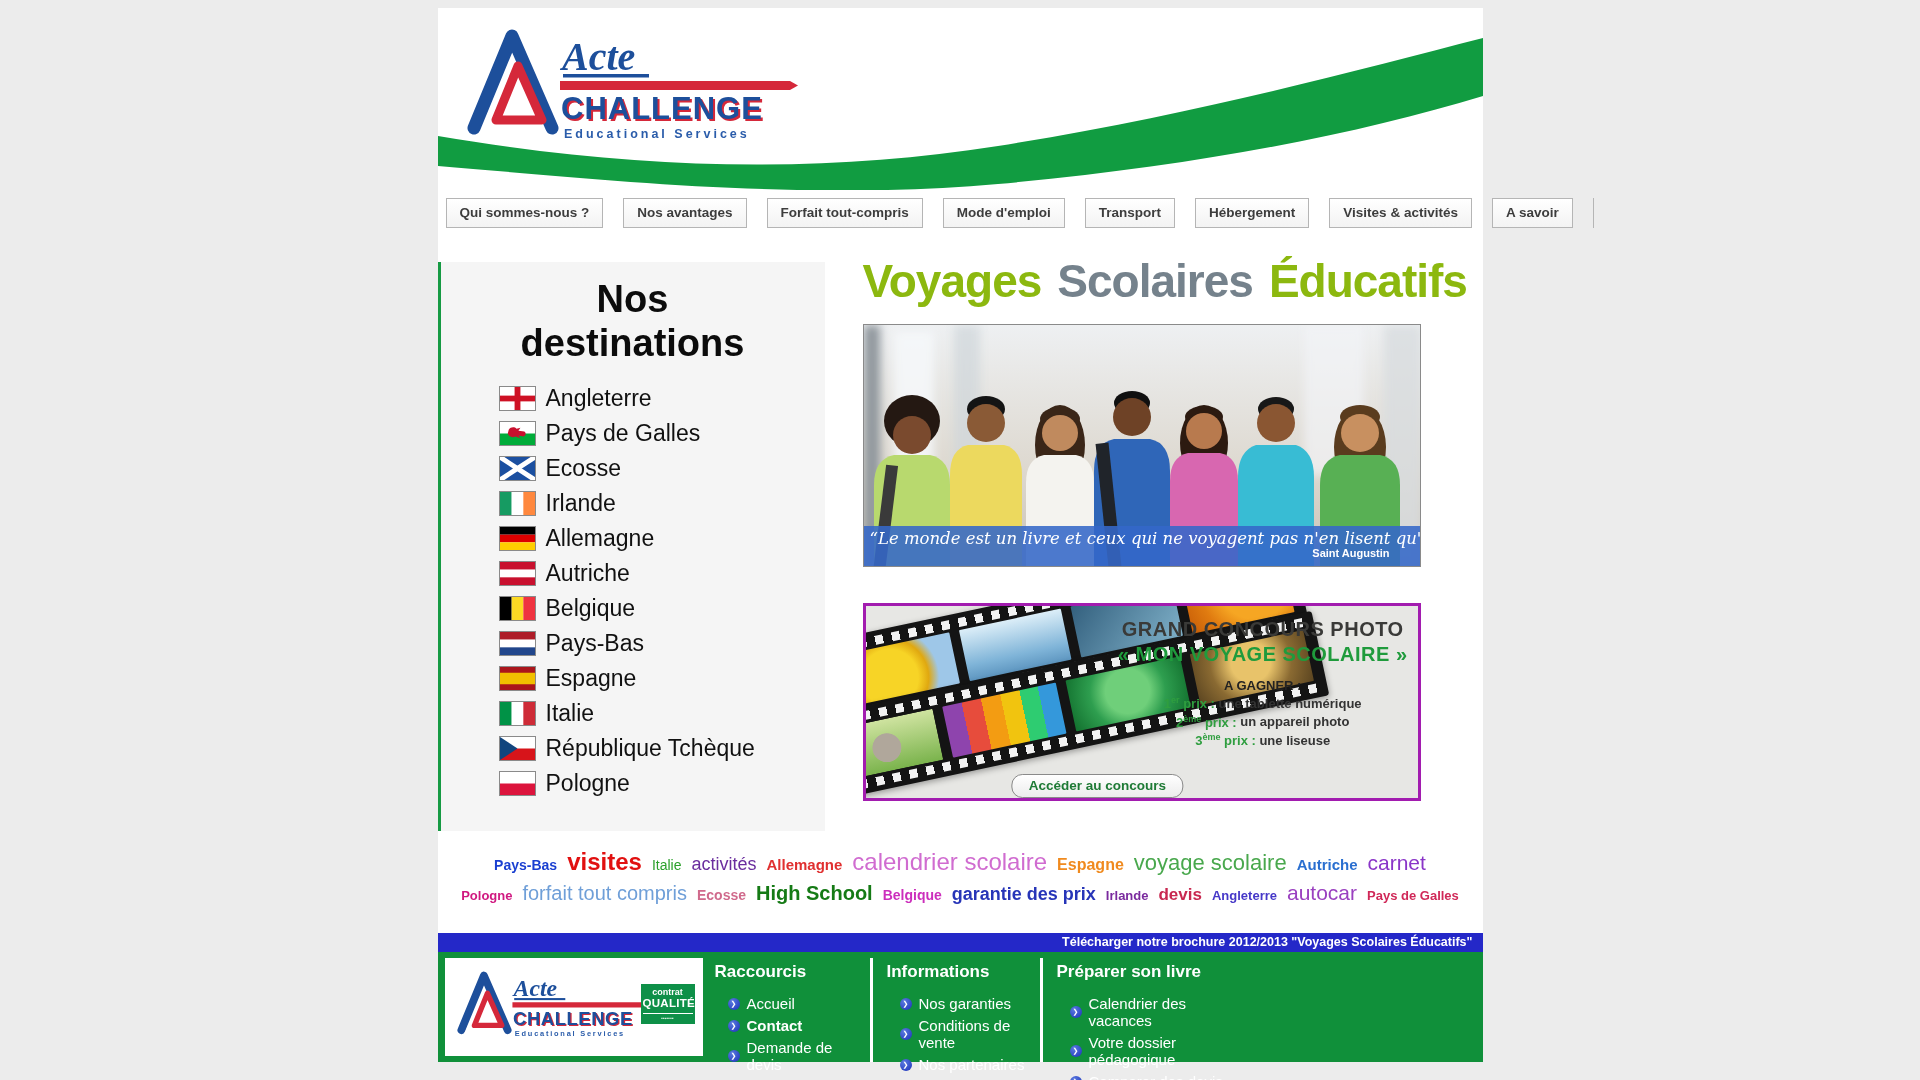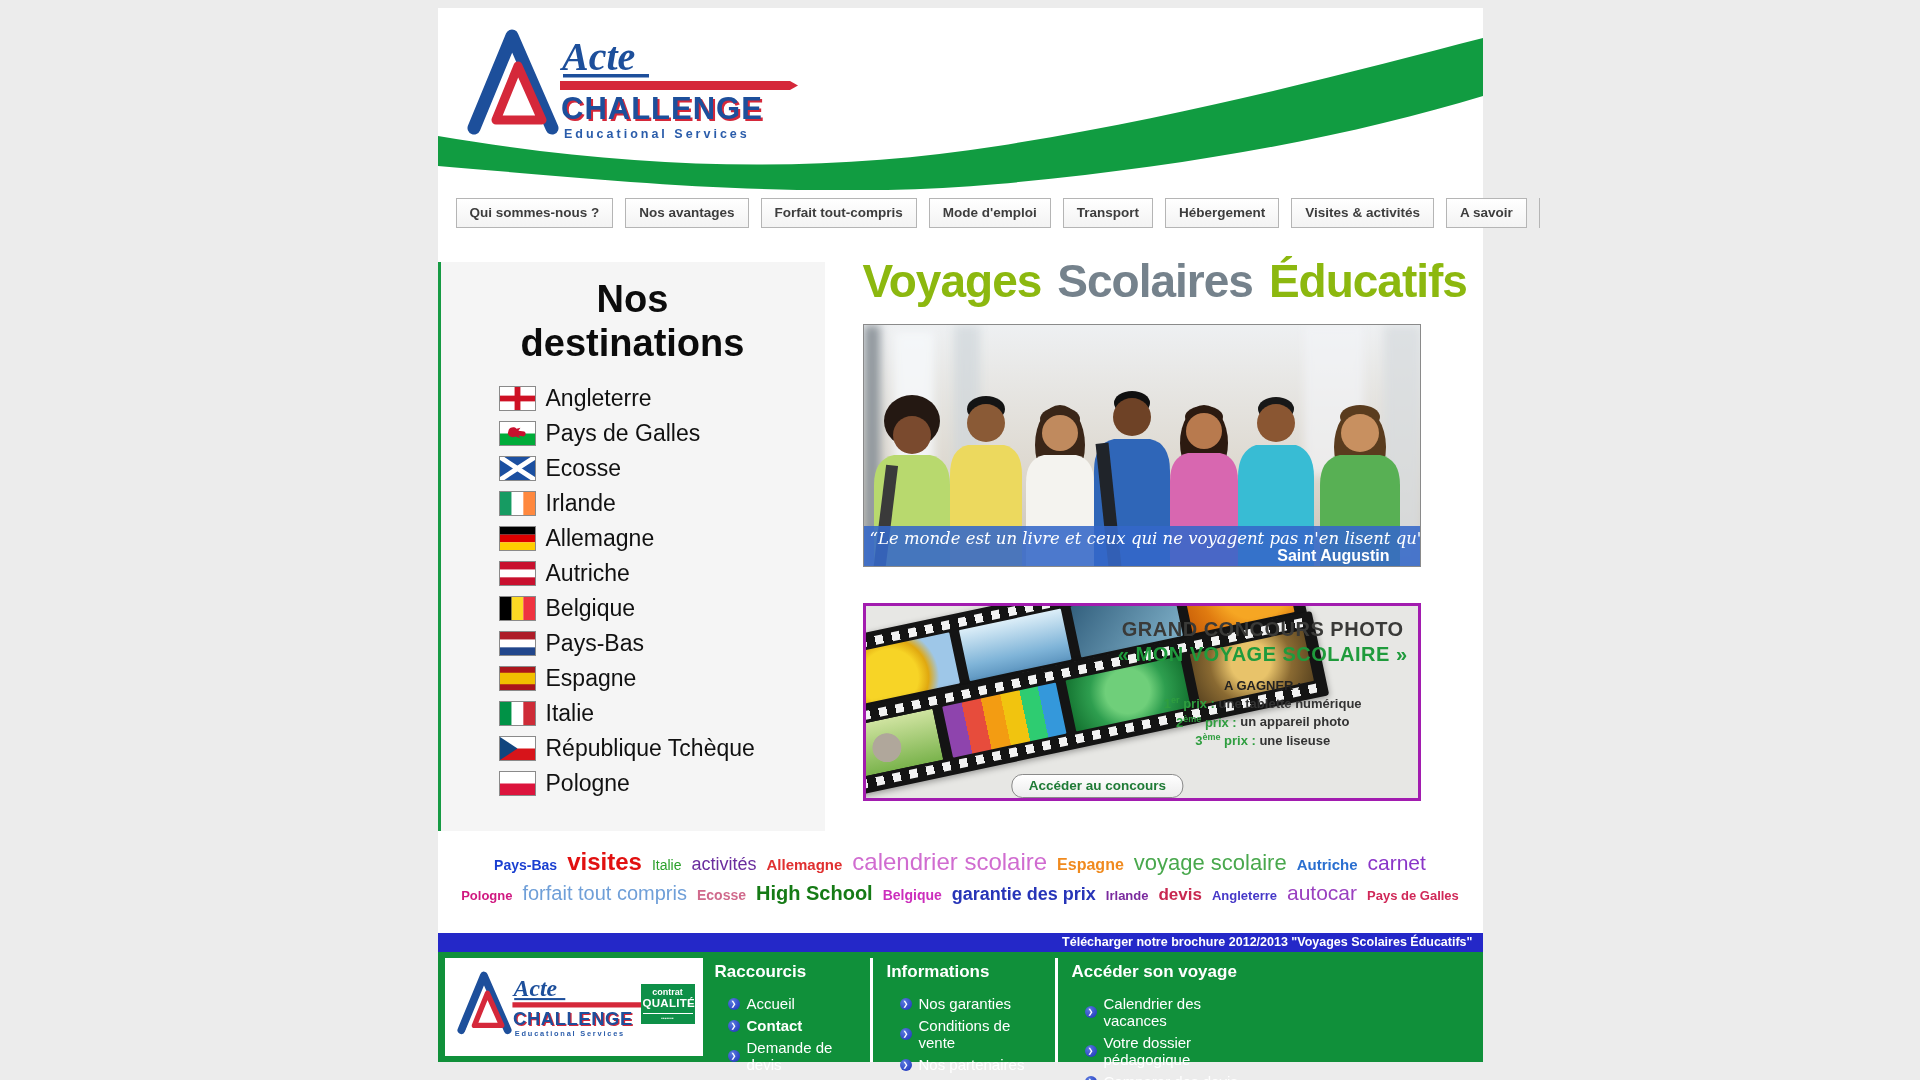--- a/index.html
+++ b/index.html
@@ -10,21 +10,21 @@
     font-family:"Liberation Sans", sans-serif;
   }
   .page { width:1045px; margin:8px auto 0; background:#fff; }
 
   
   .header { position:relative; height:182px; background:#fff; overflow:hidden; }
   .logo { position:absolute; left:22px; top:16px; width:345px; height:120px; z-index:2; cursor:pointer; }
   .swoosh { position:absolute; left:0; bottom:0; width:100%; height:182px; z-index:1; }
 
   
-  .nav { display:flex; gap:12px; padding:8px 0 0 18px; align-items:flex-end; }
+  .nav { display:flex; gap:20px; padding:8px 0 0 8px; align-items:flex-end; }
   .nav-btn {
     border:1px solid #b5b5b5; background:linear-gradient(#ffffff,#f3f3f3);
     padding:6px 13px 7px; font-size:13.5px; font-weight:bold; color:#3d3d3d;
     white-space:nowrap; cursor:pointer;
   }
   .nav-frag { margin-left:auto; width:7px; align-self:stretch; border:1px solid #b5b5b5; border-right:none; background:#fff; }
 
   
   .main-wrap { position:relative; margin-top:26px; min-height:548px; }
   .sidebar {
@@ -38,21 +38,21 @@
   .flag svg { display:block; }
 
   .main-col { margin-left:425px; width:563px; }
   .page-title { display:flex; gap:16px; font-size:46px; font-weight:bold; letter-spacing:-1px; margin:0 0 16px; white-space:nowrap; }
 
   
   .hero { position:relative; width:558px; height:243px; border:1px solid #8a8a8a; overflow:hidden; }
   .hero svg { display:block; }
   .hero-quote { position:absolute; left:0; right:0; bottom:0; height:40px; background:rgba(52,104,200,0.88); color:#fff; }
   .hero-quote .q { font-family:"DejaVu Serif", serif; font-style:italic; font-size:16.5px; padding:3px 6px 0; white-space:nowrap; }
-  .hero-quote .a { font-size:16px; font-weight:bold; text-align:right; padding-right:30px; margin-top:-1px; }
+  .hero-quote .a { font-size:11px; font-weight:bold; text-align:right; padding-right:30px; margin-top:-1px; }
 
   
   .contest { position:relative; width:558px; height:198px; border:3px solid #a21caf; background:#e7e7e4; margin-top:36px; overflow:hidden; }
   .strip { position:absolute; height:86px; background:#141414; border-radius:3px; box-shadow:0 2px 6px rgba(0,0,0,0.35); }
   .strip::before,.strip::after { content:""; position:absolute; left:8px; right:8px; height:9px;
     background:repeating-linear-gradient(90deg,#f2f2f2 0 8px,transparent 8px 17px); }
   .strip::before { top:5px; } .strip::after { bottom:5px; }
   .frames { position:absolute; top:17px; bottom:17px; left:12px; right:12px; display:flex; gap:10px; }
   .frame { flex:1; border-radius:1px; }
   .s1 { width:470px; top:-16px; left:-30px; transform:rotate(-12deg); }
@@ -102,21 +102,21 @@
   .fcol h3 { font-size:17px; margin:0 0 9px; font-weight:bold; }
   .fcol ul { margin:13px; padding:0; list-style:none; }
   .fcol li { display:flex; align-items:center; font-size:15px; margin-bottom:5px; cursor:pointer; }
   .fcol li .lbl.bold { font-weight:bold; }
   .bullet { flex:0 0 12px; width:12px; height:12px; border-radius:50%; margin-right:7px;
     background:radial-gradient(circle at 35% 30%, #5a7ae0, #1a2fb8);
     color:#fff; font-size:7px; line-height:12px; text-align:center; }
   .fb { display:inline-block; width:17px; height:17px; margin-left:6px; border-radius:3px;
     background:linear-gradient(#7a93c8,#3b5998); color:#fff; font-family:"Liberation Serif",serif;
     font-weight:bold; font-size:14px; line-height:16px; text-align:center; cursor:pointer; }
-  .c1 { width:155px; } .c2 { width:185px; } .c3 { width:205px; } .c4 { width:215px; }
+  .c1 { width:155px; } .c2 { width:170px; } .c3 { width:205px; } .c4 { width:215px; }
 </style>
 </head>
 <body>
 
 <div class="page">
 
   <div class="header">
     <div class="logo"><svg viewBox="0 0 345 120" width="100%" height="100%">
     <path d="M16,104 L50,14" stroke="#d5283a" stroke-width="8" stroke-linecap="round"></path>
     <path d="M14,104 L52,12 L92,104" fill="none" stroke="#1d4f9b" stroke-width="13" stroke-linejoin="round" stroke-linecap="round"></path>
@@ -425,21 +425,21 @@
             <span class="bullet">❯</span>
             <span class="lbl">Conditions de vente</span>
           </li>
           <li>
             <span class="bullet">❯</span>
             <span class="lbl">Nos partenaires</span>
           </li>
         </ul>
       </div>
       <div class="fcol c4 sep">
-        <h3>Accéder son voyage</h3>
+        <h3>Préparer son livre</h3>
         <ul>
           <li>
             <span class="bullet">❯</span>
             <span class="lbl">Calendrier des vacances</span>
           </li>
           <li>
             <span class="bullet">❯</span>
             <span class="lbl">Votre dossier pédagogique</span>
           </li>
           <li>

